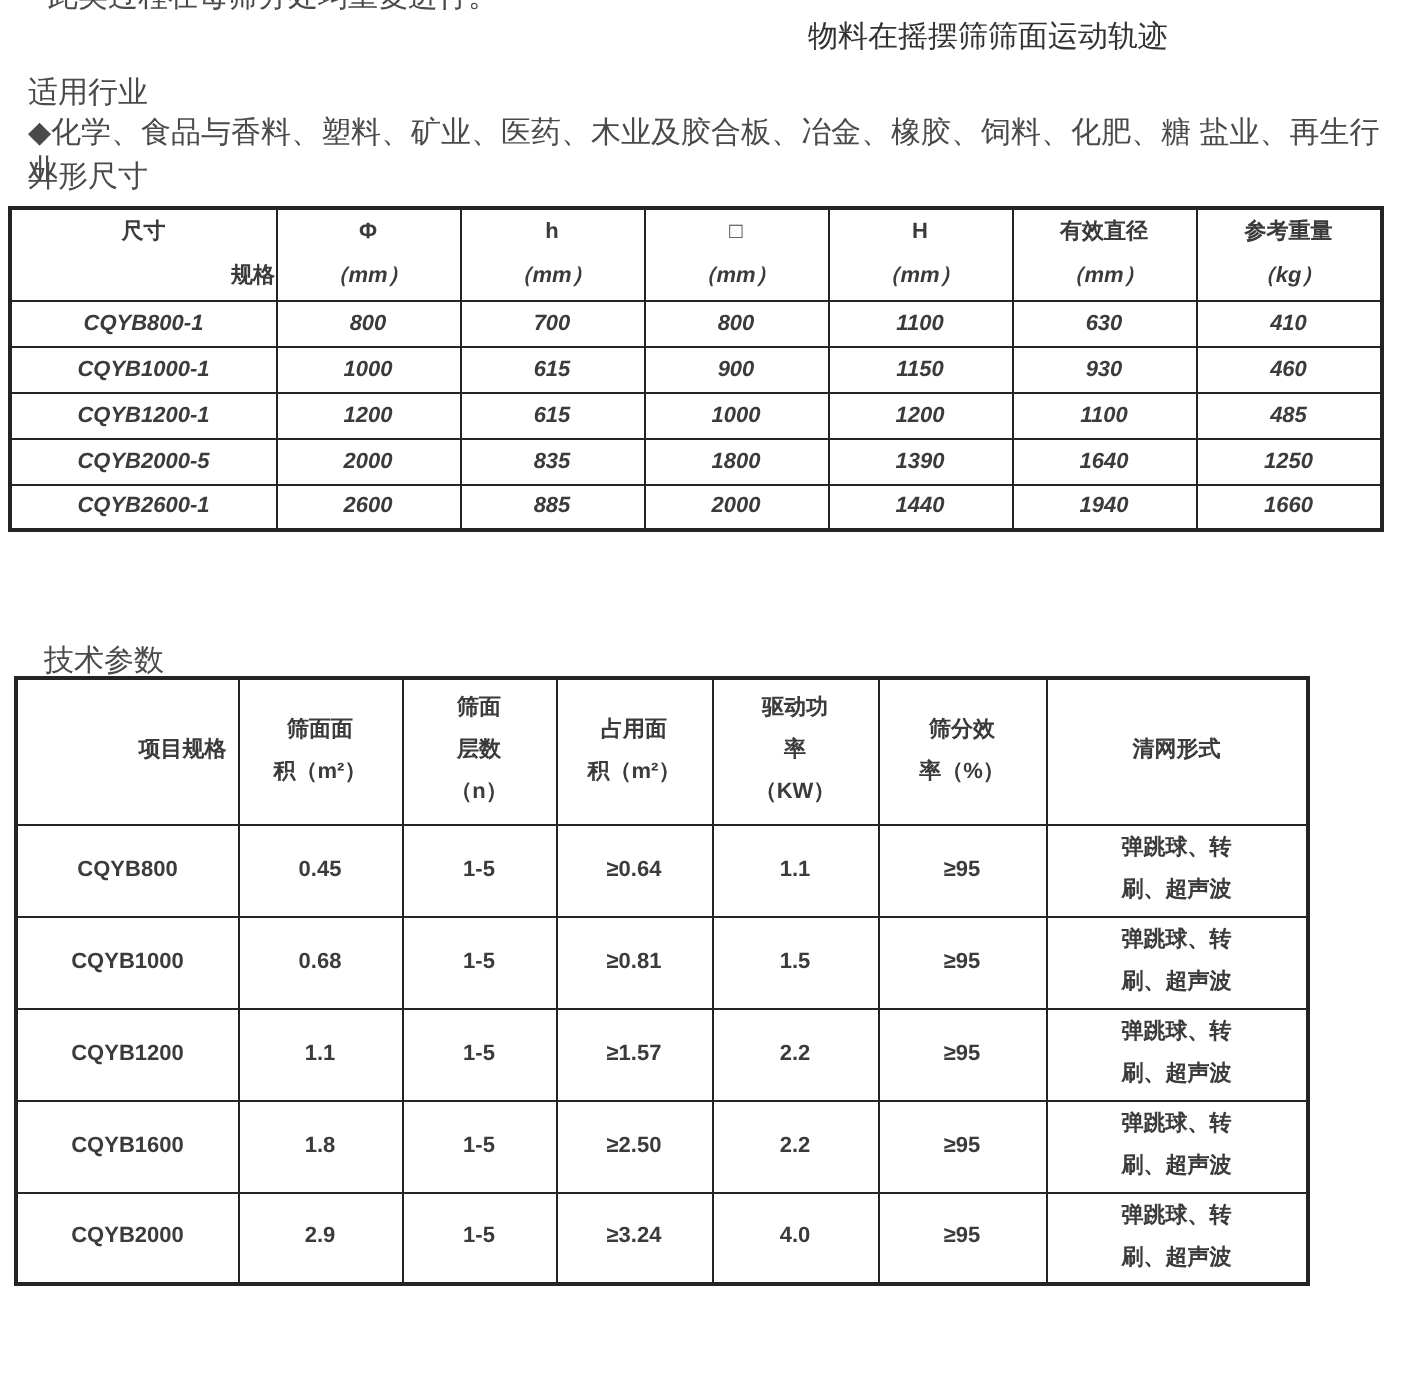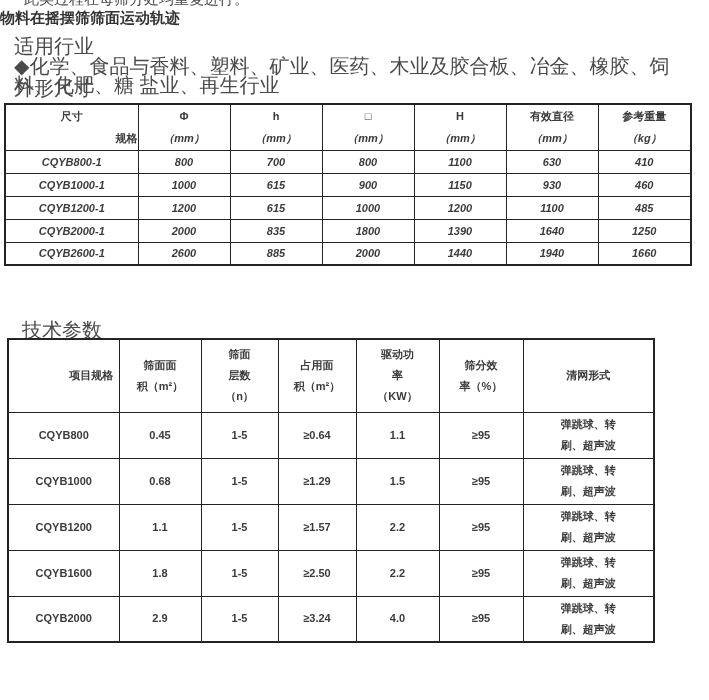--- a/index.html
+++ b/index.html
@@ -19,25 +19,25 @@
     overflow: hidden;
   }
   #clip-line .inner {
     margin-top: -11px;
     font-size: 15px; line-height: 19px; color: #4a4a4a;
     white-space: nowrap;
   }
 
   #title {
     top: 9px; left: 0; width: 584px;
-    text-align: left;
-    font-size: 15px; font-weight: bold; color: #333333;
-  }
-
-  .para { font-size: 20px; color: #4a4a4a; line-height: 19px; }
+    text-align: right;
+    font-size: 15px; font-weight: normal; color: #333333;
+  }
+
+  .para { font-size: 15px; color: #4a4a4a; line-height: 19px; }
   #industries-label { top: 37px; left: 14px; }
   #industries-text  { top: 57px; left: 14px; width: 690px; }
   #dimensions-label { top: 79px; left: 14px; }
   #tech-label       { top: 321px; left: 22px; }
 
   table {
     border-collapse: collapse;
     table-layout: fixed;
     font-size: 11px; font-weight: bold; color: #3b3b3b;
   }
@@ -138,21 +138,21 @@
   <tr>
     <td>CQYB1200-1</td>
     <td>1200</td>
     <td>615</td>
     <td>1000</td>
     <td>1200</td>
     <td>1100</td>
     <td>485</td>
   </tr>
   <tr>
-    <td>CQYB2000-1</td>
+    <td>CQYB2000-5</td>
     <td>2000</td>
     <td>835</td>
     <td>1800</td>
     <td>1390</td>
     <td>1640</td>
     <td>1250</td>
   </tr>
   <tr>
     <td>CQYB2600-1</td>
     <td>2600</td>
@@ -201,21 +201,21 @@
     <td>≥0.64</td>
     <td>1.1</td>
     <td>≥95</td>
     <td>弹跳球、转
 刷、超声波</td>
   </tr>
   <tr>
     <td>CQYB1000</td>
     <td>0.68</td>
     <td>1-5</td>
-    <td>≥1.29</td>
+    <td>≥0.81</td>
     <td>1.5</td>
     <td>≥95</td>
     <td>弹跳球、转
 刷、超声波</td>
   </tr>
   <tr>
     <td>CQYB1200</td>
     <td>1.1</td>
     <td>1-5</td>
     <td>≥1.57</td>

